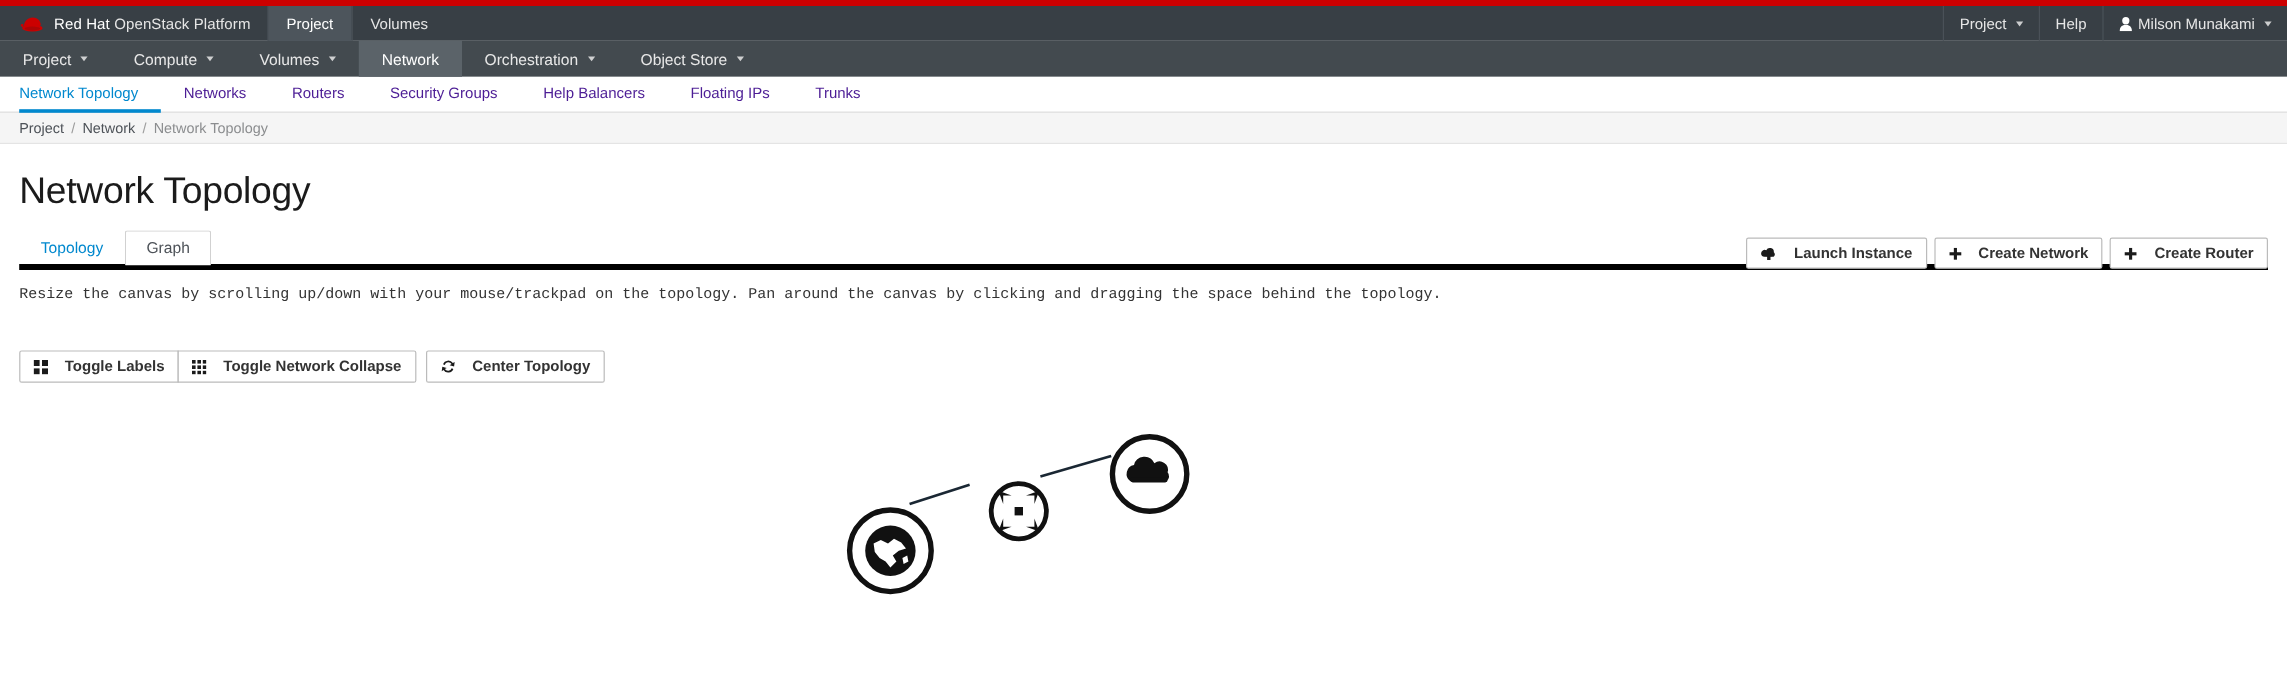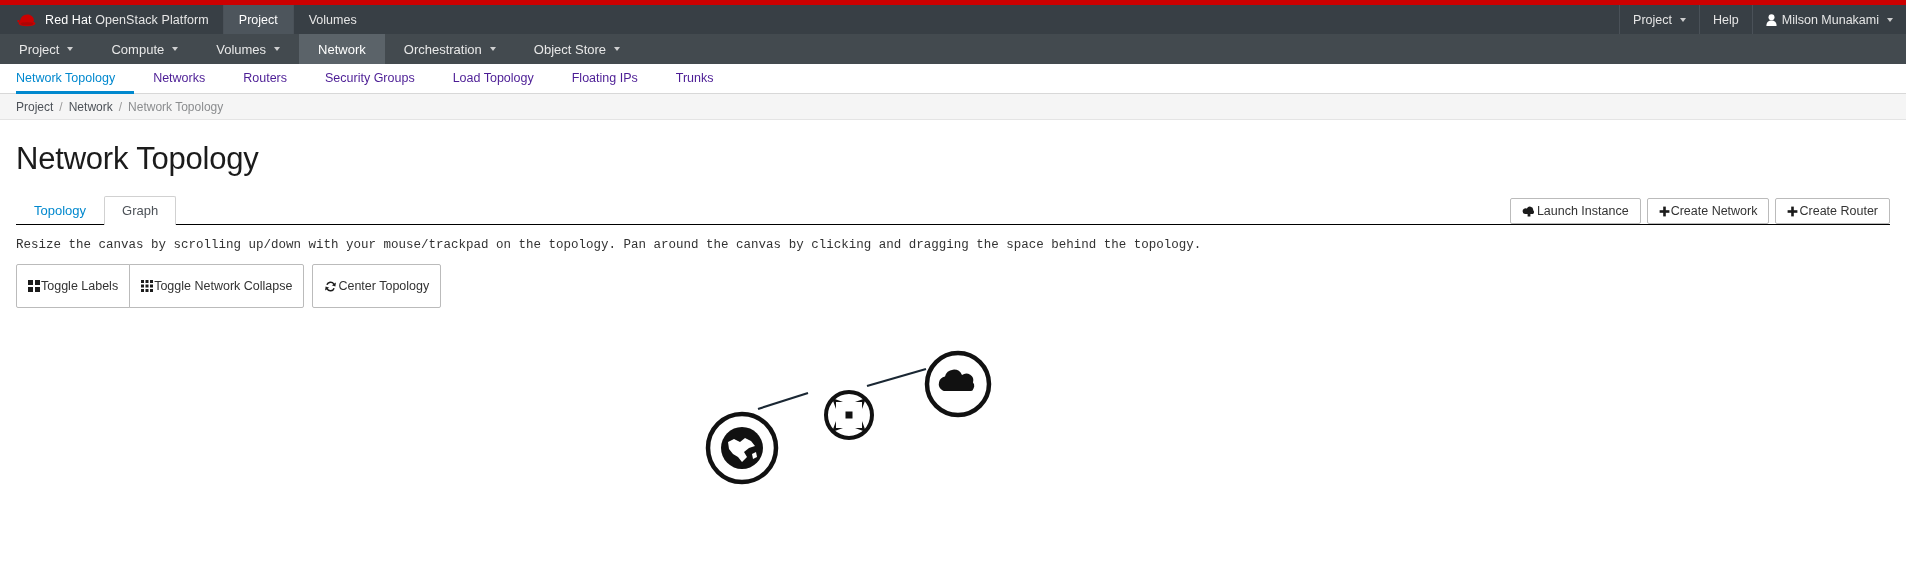--- a/index.html
+++ b/index.html
@@ -126,40 +126,41 @@
     margin: 22px 0 0 0;
     line-height: 1.1;
   }
 
   .actions {
     position: absolute;
     right: 16px; top: 56px;
     display: flex; gap: 6px;
   }
   .btn {
-    display: inline-flex; align-items: center; gap: 1px;
+    display: inline-flex; align-items: center; gap: 14px;
     height: 26px;
     padding: 0 11px;
     border: 1px solid #bbbbbb;
     border-radius: 2px;
     background: #ffffff;
     color: #333333;
     font-size: 12.5px;
     font-family: "Liberation Sans", sans-serif;
     cursor: pointer;
     white-space: nowrap;
     line-height: 1;
+    font-weight: bold;
   }
   .btn svg { display:block; }
 
   
   .tabs {
     margin-top: 18px;
     display: flex; align-items: flex-end;
-    border-bottom: 1px solid #000000;
+    border-bottom: 5px solid #000000;
     height: 31px;
     text-align: right;
   }
   .tab {
     padding: 6px 17px 7px 17px;
     font-size: 13px;
     color: #0088ce;
     background: transparent;
     border: 1px solid transparent;
     border-bottom: none;
@@ -175,21 +176,21 @@
   }
 
   .hint {
     margin-top: 13px;
     font-size: 12.5px;
     color: #333333;
     font-family: Liberation Mono, monospace;
   }
 
   .toolbar { margin-top: 12px; display: flex; gap: 0; }
-  .toolbar .btn { border-radius: 0; margin-left: -1px; height: 44px; }
+  .toolbar .btn { border-radius: 0; margin-left: -1px; height: 27px; margin-top: 28px; }
   .toolbar .grp { display:flex; }
   .toolbar .grp:first-child .btn:first-child { border-radius: 2px 0 0 2px; margin-left:0; }
   .toolbar .grp:first-child .btn:last-child  { border-radius: 0 2px 2px 0; }
   .toolbar .grp.single .btn { border-radius: 2px; margin-left: 8px; }
 
   
   .canvas {
     position: relative;
     margin-top: 6px;
     height: 236px;
@@ -276,21 +277,21 @@
   <div class="subnav-item">
     <span>Networks</span>
   </div>
   <div class="subnav-item">
     <span>Routers</span>
   </div>
   <div class="subnav-item">
     <span>Security Groups</span>
   </div>
   <div class="subnav-item">
-    <span>Load Topology</span>
+    <span>Help Balancers</span>
   </div>
   <div class="subnav-item">
     <span>Floating IPs</span>
   </div>
   <div class="subnav-item">
     <span>Trunks</span>
   </div>
 </div>
 
 <div class="breadcrumb">

